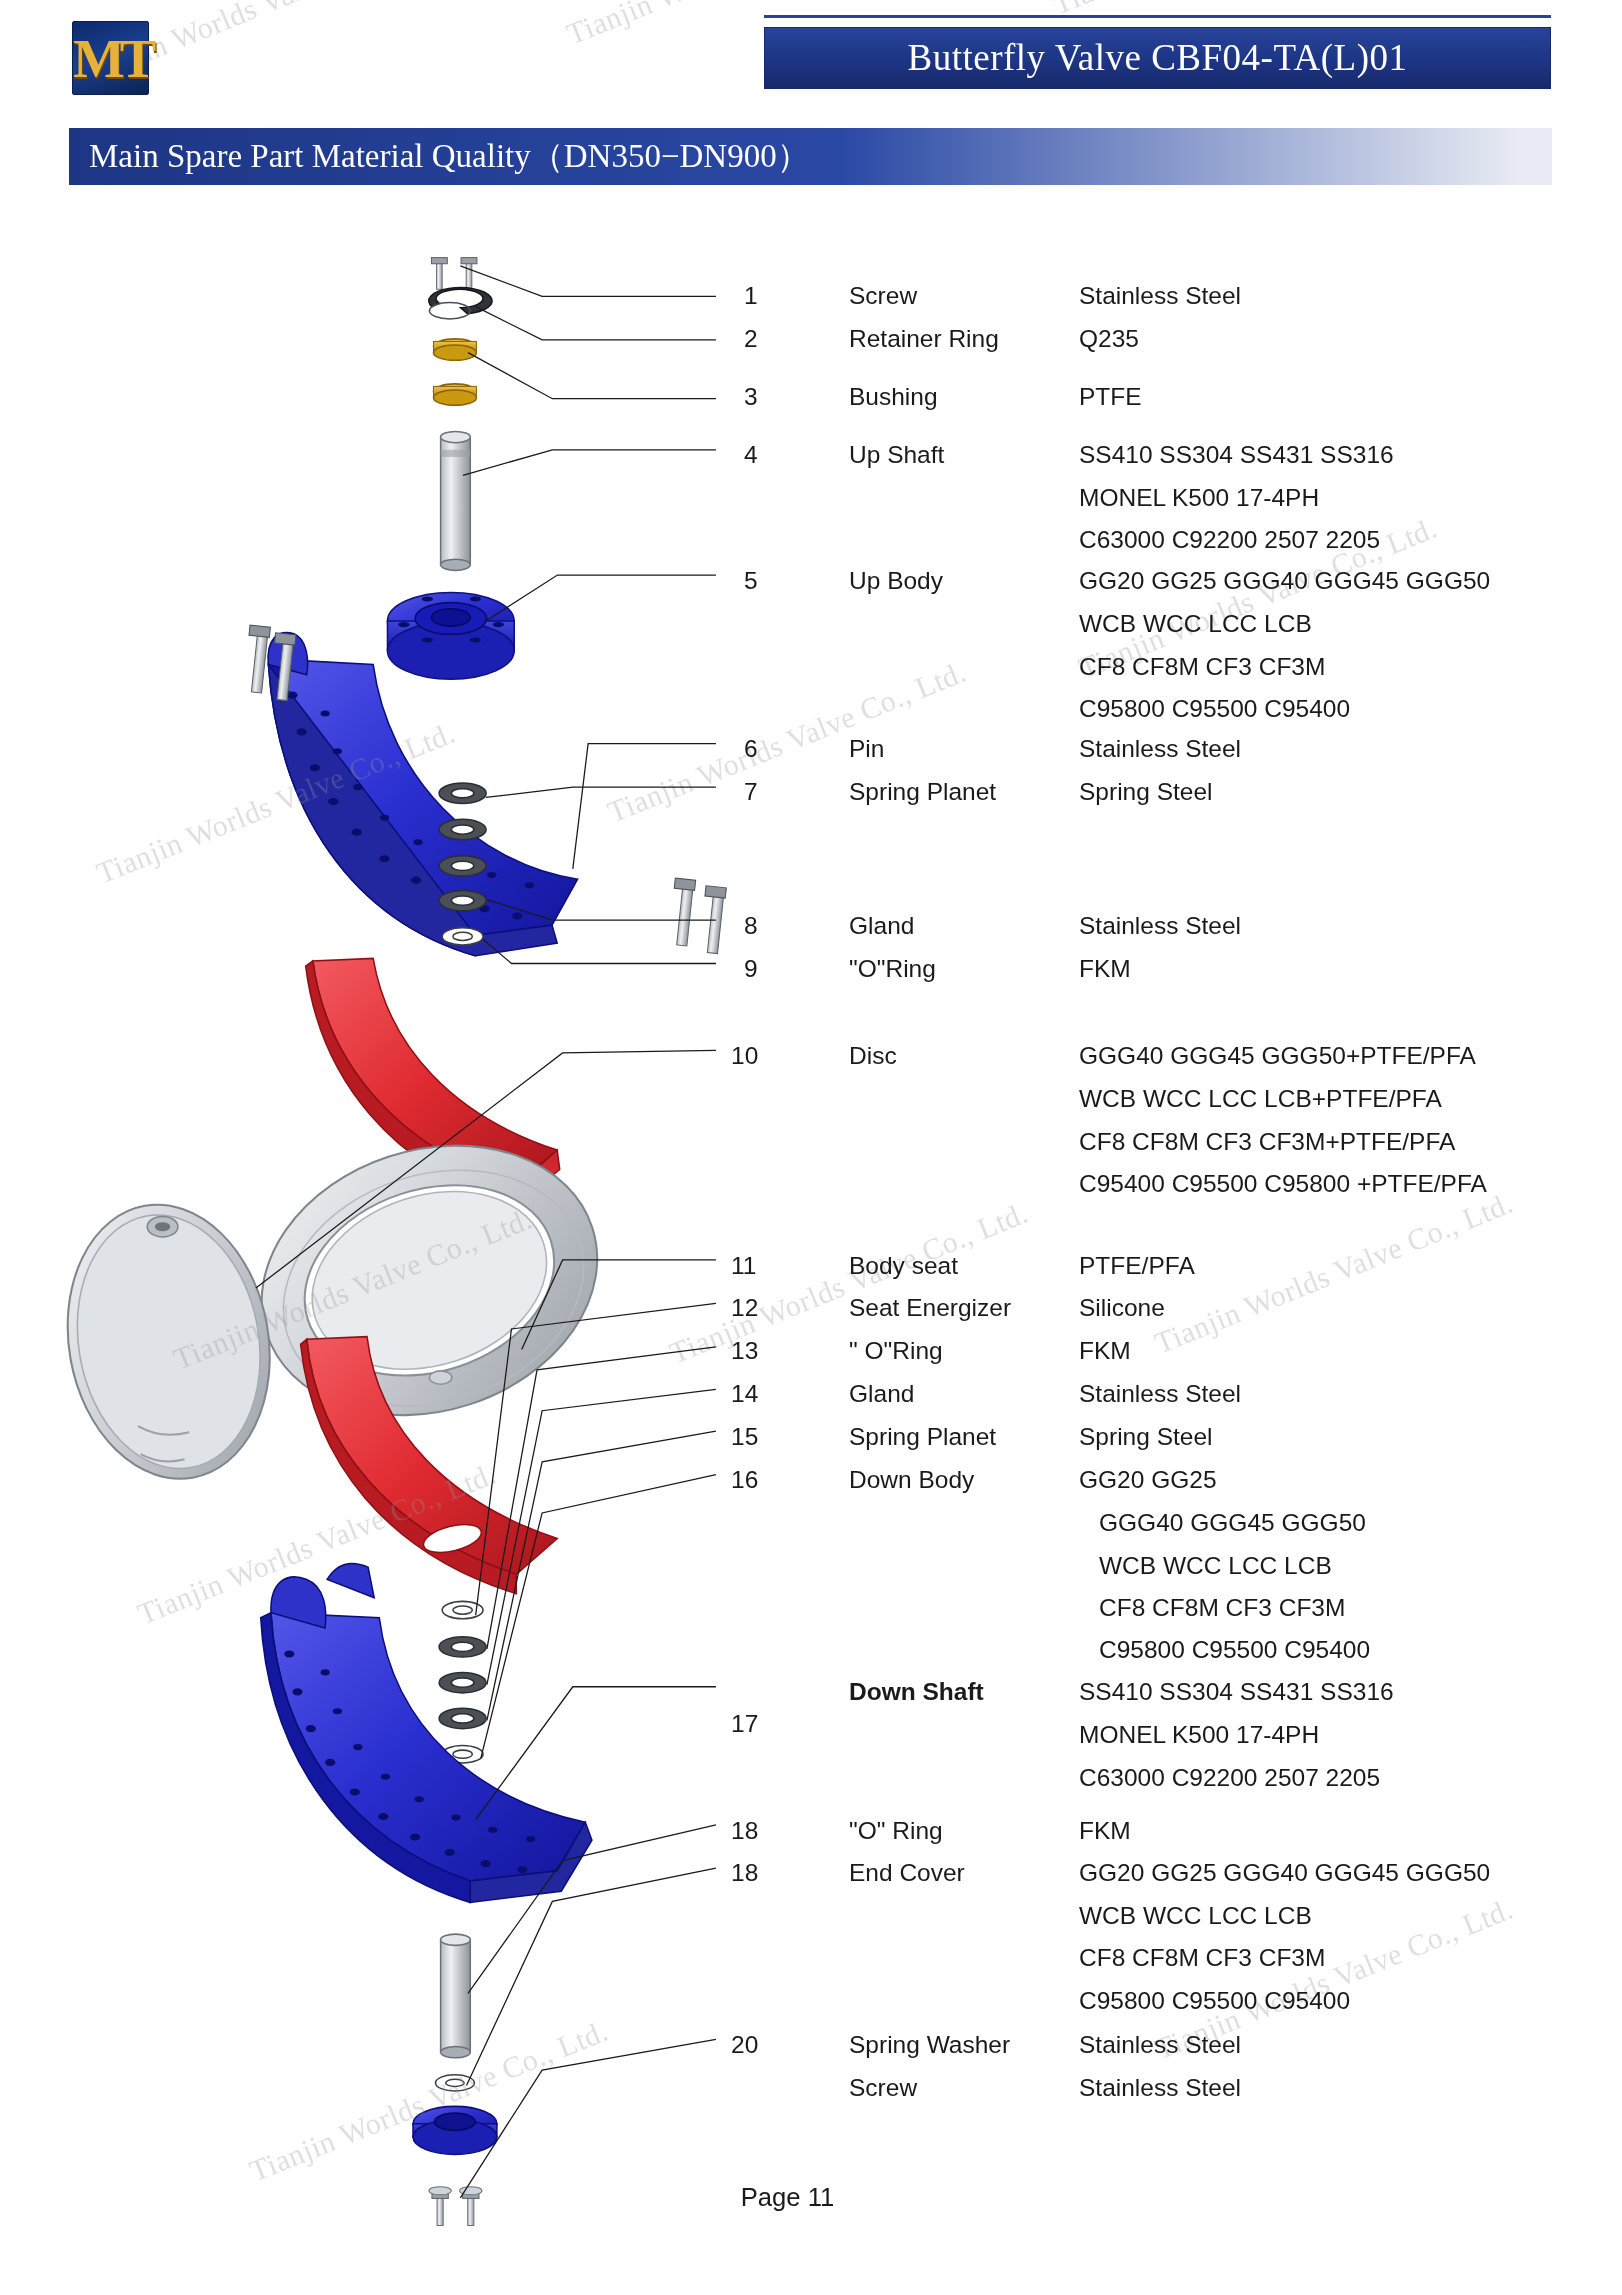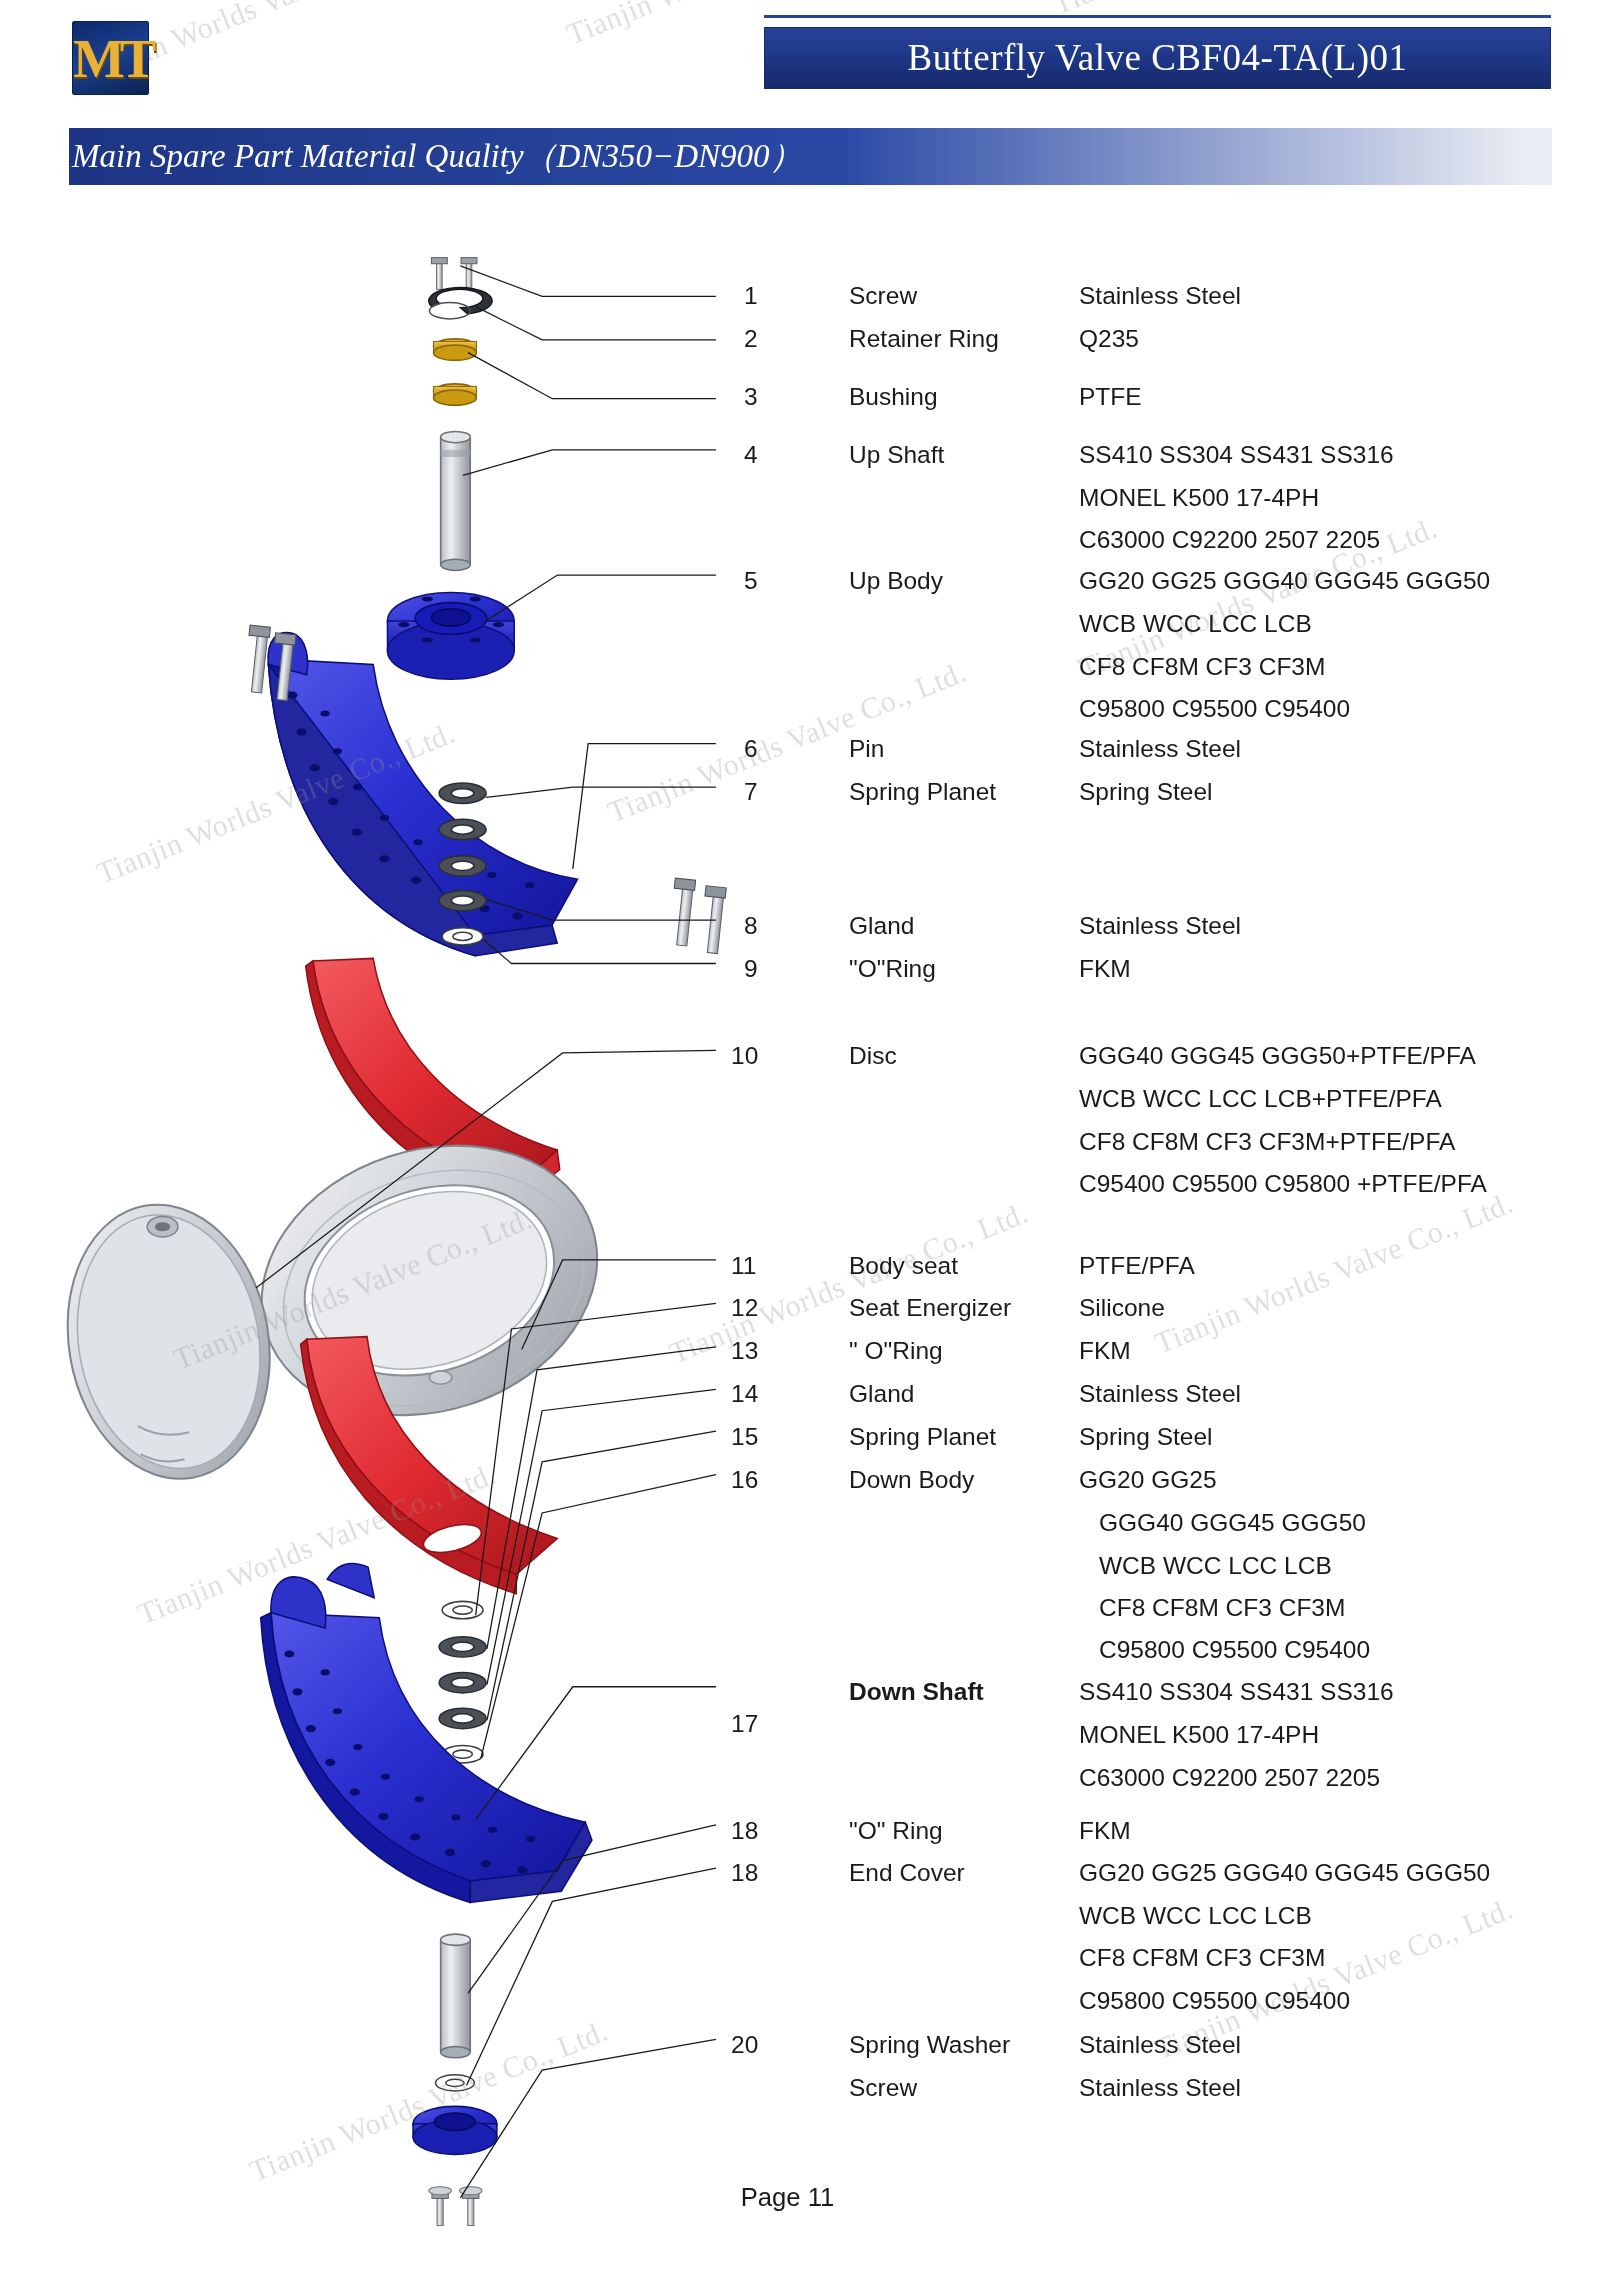--- a/index.html
+++ b/index.html
@@ -104,23 +104,22 @@
     left: 69px; top: 128px;
     width: 1483px; height: 57px;
     background: linear-gradient(90deg, #1d3584 0%, #2a49a5 52%, #e9ecf4 98%);
     z-index: 10;
   }
   .subtitle-bar .s {
     color: #ffffff;
     font-family: "Liberation Serif", serif;
     font-size: 33px;
     line-height: 57px;
-    padding-left: 3px;
+    padding-left: 20px;
     white-space: nowrap;
-    font-style: italic;
   }
 
   
   .parts { position: absolute; left: 0; top: 0; width: 1623px; height: 2295px; z-index: 8; }
   .row-num {
     position: absolute;
     font-family: "Liberation Sans", sans-serif;
     font-size: 24.5px;
     color: #1a1a1a;
     text-align: left;

